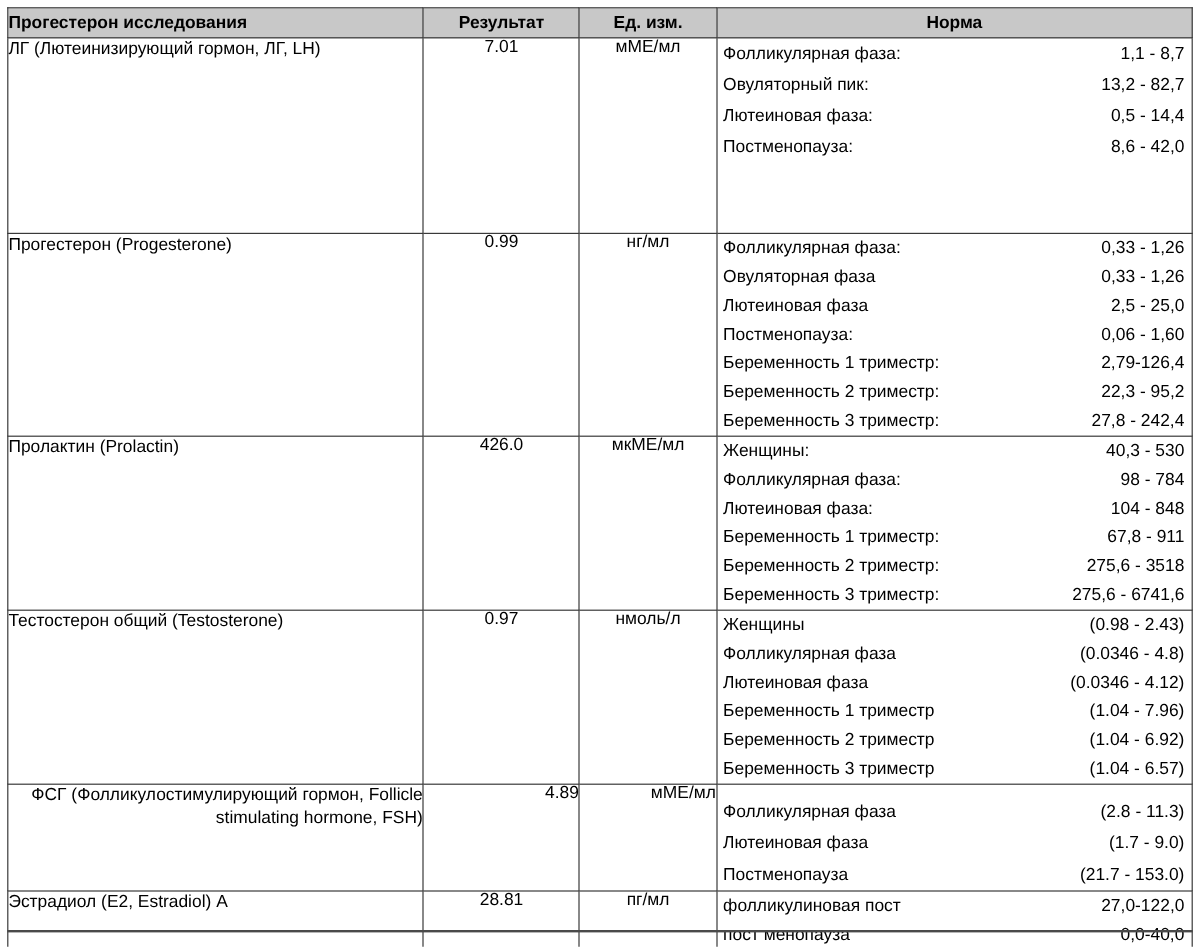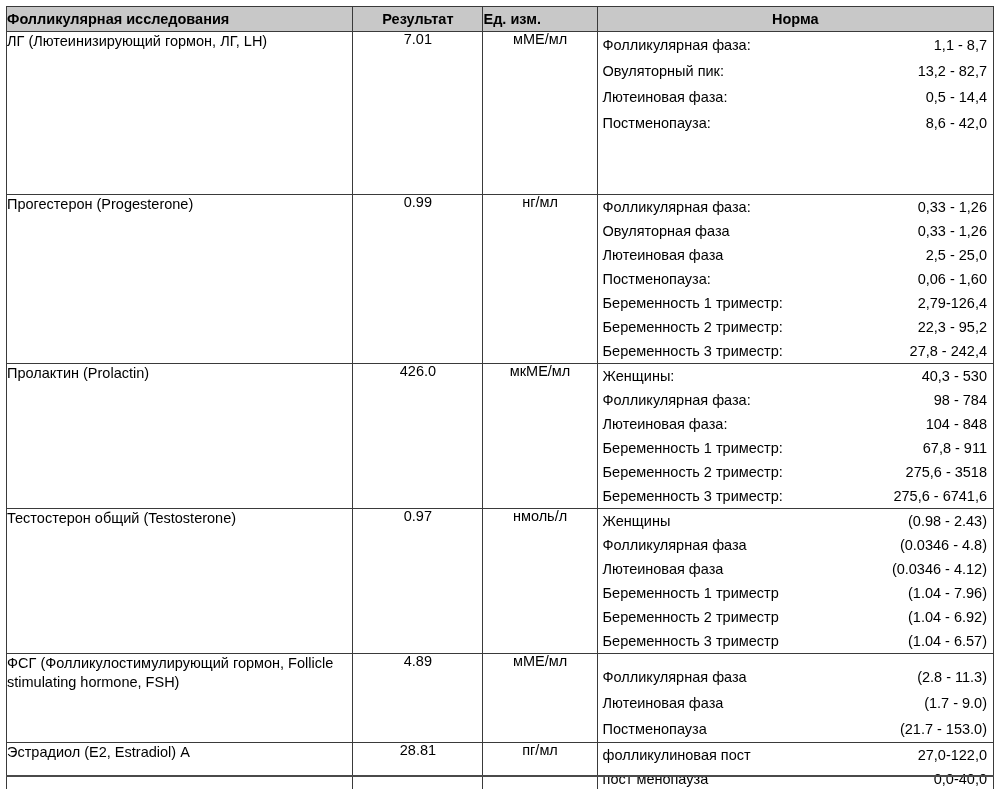--- a/index.html
+++ b/index.html
@@ -46,21 +46,21 @@
     font-weight: bold;
     font-size: 14.5px;
     height: 24px;
     line-height: 24px;
     vertical-align: middle;
     border-top: 2px solid #4a4a4a;
     border-bottom: 1px solid #3a3a3a;
   }
   th.h-name      { text-align: left; padding-left: 5px; }
   th.h-result    { text-align: center; }
-  th.h-unit      { text-align: left; }
+  th.h-unit      { text-align: center; }
   th.h-norm      { text-align: center; }
 
   
   col.c-name   { width: 346px; }
   col.c-result { width: 130px; }
   col.c-unit   { width: 114px; }
   col.c-norm   { width: 396px; }
 
   
   td.cell-name {
@@ -75,21 +75,21 @@
   td.cell-unit {
     text-align: center;
     padding: 6px 4px 4px 4px;
   }
   td.cell-norm {
     padding: 0;
     vertical-align: top;
   }
 
   
-  td.v-mid { vertical-align: middle; padding-top: 0; padding-bottom: 0; }
+  td.v-mid { vertical-align: middle; padding-top: 0; padding-bottom: 0; text-align: right; }
 
   
   .norm-list {
     display: block;
     width: 100%;
   }
   .norm-row {
     display: flex;
     justify-content: space-between;
     align-items: flex-start;
@@ -118,21 +118,21 @@
 
   <table class="lab-table">
     <colgroup>
       <col class="c-name">
       <col class="c-result">
       <col class="c-unit">
       <col class="c-norm">
     </colgroup>
     <thead>
       <tr>
-        <th class="h-name">Фолликулярная исследования</th>
+        <th class="h-name">Прогестерон исследования</th>
         <th class="h-result">Результат</th>
         <th class="h-unit">Ед. изм.</th>
         <th class="h-norm">Норма</th>
       </tr>
     </thead>
     <tbody id="table-body">
         <tr style="height: 163px;">
           <td class="cell-name">ЛГ (Лютеинизирующий гормон, ЛГ, LH)</td>
           <td class="cell-result">7.01</td>
           <td class="cell-unit">мМЕ/мл</td>

